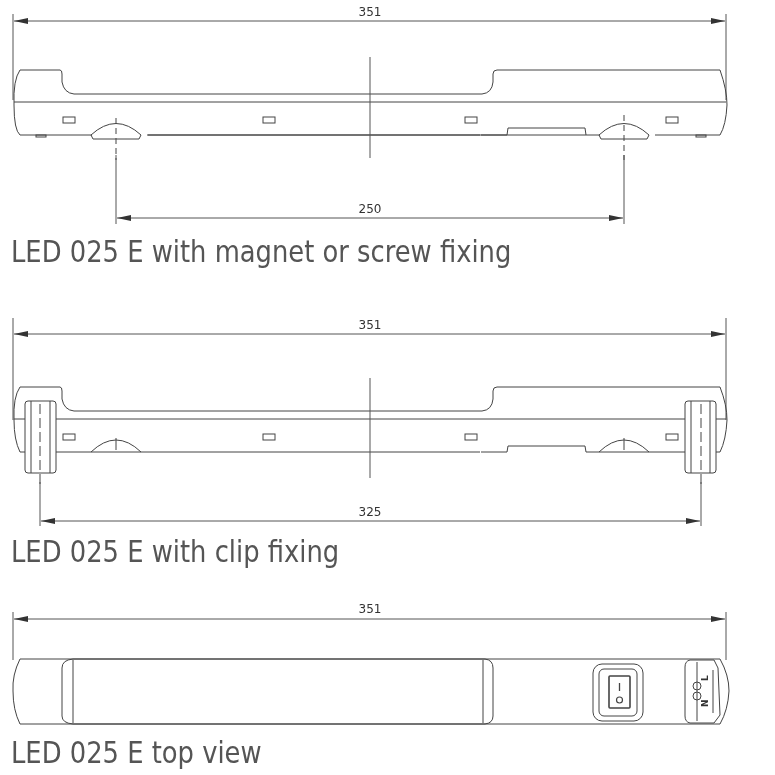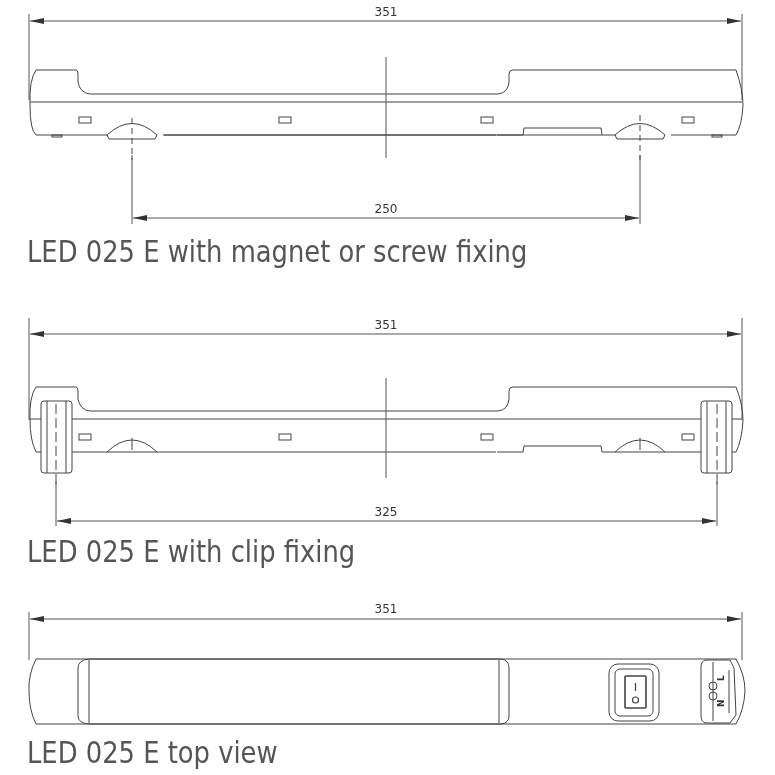--- a/index.html
+++ b/index.html
@@ -1,17 +1,17 @@
 <!DOCTYPE html>
 <html><head>
 <meta charset="utf-8">
 <style>
   html, body { margin: 0; padding: 0; background: #ffffff; }
   body { width: 775px; height: 775px; position: relative; overflow: hidden; font-family: "DejaVu Sans", sans-serif; }
-  .view { position: absolute; left: 16px; width: 744px; }
+  .view { position: absolute; left: 0; width: 744px; }
   .caption {
     position: absolute; left: 11px;
     font-family: "DejaVu Sans", sans-serif;
     font-size: 30px; color: #555555; letter-spacing: 0px;
     transform: scaleX(0.86); transform-origin: left center;
     white-space: nowrap;
   }
   svg { position: absolute; left: 0; top: 0; }
   .dimtxt { font-family: "DejaVu Sans", sans-serif; font-size: 12px; fill: #333; }
 </style>

